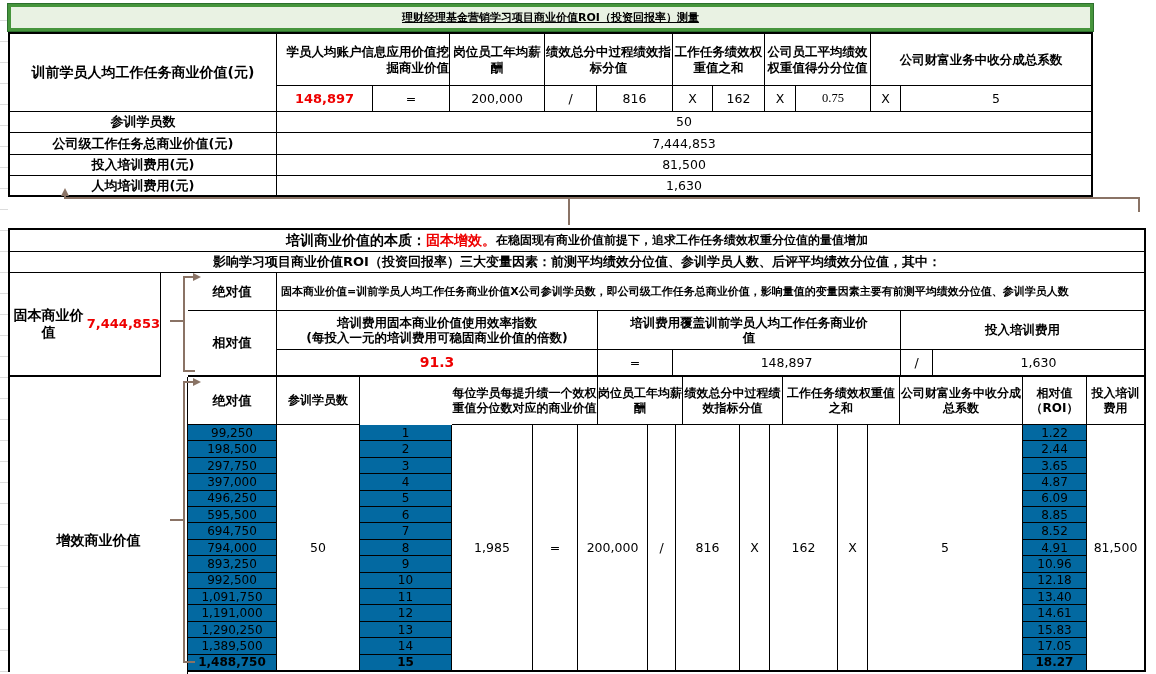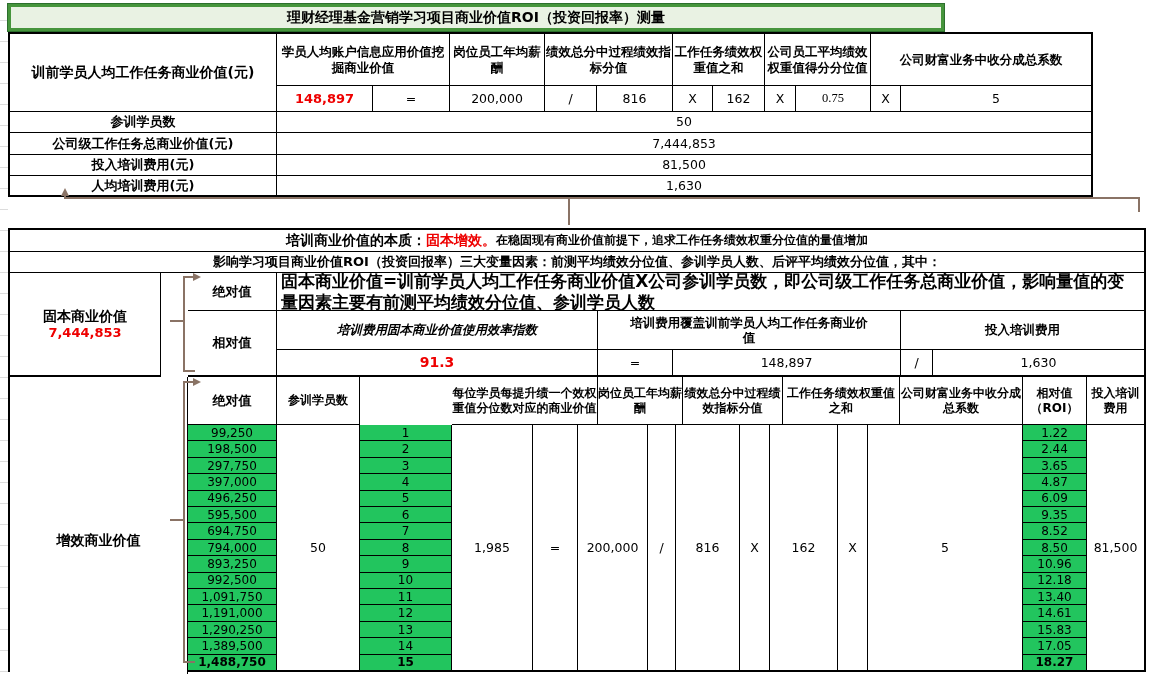--- a/index.html
+++ b/index.html
@@ -8,47 +8,47 @@
   .cell{position:absolute;box-sizing:border-box;display:flex;align-items:center;justify-content:center;
         text-align:center;border-right:1px solid #000;border-bottom:1px solid #000;
         font-size:12.5px;line-height:1.22;overflow:hidden;background:#fff;}
   .nbr{border-right:none!important;}
   .nbb{border-bottom:none!important;}
   .thickb{border-bottom:2px solid #000!important;}
   .bold{font-weight:bold;}
   .red{color:#ee0000;font-weight:bold;}
   .left{justify-content:flex-start;text-align:left;padding:0 4px;}
   .sec{position:absolute;box-sizing:border-box;border:2px solid #000;background:#fff;}
-  .rcol{position:absolute;box-sizing:border-box;display:flex;flex-direction:column;border-right:1px solid #000;background:#22c55e;}
+  .rcol{position:absolute;box-sizing:border-box;display:flex;flex-direction:column;border-right:1px solid #000;background:#0369a1;}
   .rcol>div{flex:1;display:flex;align-items:center;justify-content:center;border-bottom:1px solid #000;font-size:12px;}
   .rcol>div:last-child{border-bottom:none;font-weight:bold;}
   .shape{position:absolute;background:#8a7365;}
   .arrow-up{position:absolute;width:0;height:0;border-left:4px solid transparent;border-right:4px solid transparent;border-bottom:8px solid #8a7365;}
   .arrow-right{position:absolute;width:0;height:0;border-top:4px solid transparent;border-bottom:4px solid transparent;border-left:8px solid #8a7365;}
-  #title-box{position:absolute;left:8px;top:4px;width:936px;height:27px;box-sizing:border-box;
+  #title-box{position:absolute;left:8px;top:4px;width:1085px;height:27px;box-sizing:border-box;
              background:#e9f2e3;border:3px solid #46953c;box-shadow:0 0 0 1px #2c6f2d;
-             display:flex;align-items:center;justify-content:center;font-size:14px;font-weight:bold;}
+             display:flex;align-items:center;justify-content:center;font-size:11px;font-weight:bold;text-decoration:underline;}
   #grid-left{position:absolute;left:0;top:0;width:8px;height:674px;
              background:repeating-linear-gradient(to bottom,transparent 0,transparent 20px,#dcdcdc 20px,#dcdcdc 21px);}
-  .fs11{font-size:17px;}
+  .fs11{font-size:11px;}
   .fs12{font-size:12px;}
   .fs13{font-size:13px;}
   .fs14{font-size:14px;}
 </style>
 </head>
 <body>
 
 <div id="sheet">
   <div id="grid-left"></div>
 
   <div id="title-box">理财经理基金营销学习项目商业价值ROI（投资回报率）测量</div>
 
   <div class="sec" style="left:8px;top:32px;width:1085px;height:165px;">
     <div class="cell bold fs14" style="left:0;top:0;width:267px;height:78px;">训前学员人均工作任务商业价值(元)</div>
-    <div class="cell bold" style="left:267px;top:0;width:173px;height:52px;">学员人均账户信息应用价值挖掘商业价值</div>
+    <div class="cell bold" style="left:267px;top:0;width:173px;height:52px;text-align:right;">学员人均账户信息应用价值挖掘商业价值</div>
     <div class="cell bold" style="left:440px;top:0;width:95px;height:52px;">岗位员工年均薪酬</div>
     <div class="cell bold" style="left:535px;top:0;width:128px;height:52px;">绩效总分中过程绩效指标分值</div>
     <div class="cell bold" style="left:663px;top:0;width:92px;height:52px;">工作任务绩效权重值之和</div>
     <div class="cell bold" style="left:755px;top:0;width:106px;height:52px;">公司员工平均绩效权重值得分分位值</div>
     <div class="cell bold nbr" style="left:861px;top:0;width:220px;height:52px;">公司财富业务中收分成总系数</div>
 
     <div class="cell red fs13" style="left:267px;top:52px;width:96px;height:26px;">148,897</div>
     <div class="cell" style="left:363px;top:52px;width:77px;height:26px;">=</div>
     <div class="cell" style="left:440px;top:52px;width:95px;height:26px;">200,000</div>
     <div class="cell" style="left:535px;top:52px;width:52px;height:26px;">/</div>
@@ -81,29 +81,30 @@
   <div class="sec" style="left:8px;top:228px;width:1138px;height:444px;">
 
     <div class="cell nbr" style="left:0;top:0;width:1134px;height:22px;">
       <span class="bold fs14">培训商业价值的本质：</span>
       <span class="red fs14">固本增效。</span>
       <span class="bold fs12">在稳固现有商业价值前提下，追求工作任务绩效权重分位值的量值增加</span>
     </div>
 
     <div class="cell bold fs13 nbr" style="left:0;top:22px;width:1134px;height:21px;">影响学习项目商业价值ROI（投资回报率）三大变量因素：前测平均绩效分位值、参训学员人数、后评平均绩效分位值，其中：</div>
 
-    <div class="cell thickb" style="left:0;top:43px;width:151px;height:104px;flex-direction:column;">
+    <div class="cell thickb" style="left:0;top:43px;width:151px;height:104px;flex-direction:row;">
       <span class="bold fs14">固本商业价值</span>
       <span class="red fs13">7,444,853</span>
     </div>
     <div class="cell bold fs13" style="left:178px;top:43px;width:89px;height:38px;">绝对值</div>
     <div class="cell bold fs11 left nbr" style="left:267px;top:43px;width:867px;height:38px;">固本商业价值=训前学员人均工作任务商业价值X公司参训学员数，即公司级工作任务总商业价值，影响量值的变量因素主要有前测平均绩效分位值、参训学员人数</div>
     <div class="cell bold fs13 thickb" style="left:178px;top:81px;width:89px;height:66px;">相对值</div>
-    <div class="cell bold" style="left:267px;top:81px;width:321px;height:39px;flex-direction:column;font-style:italic;">
+    <div class="cell bold" style="left:267px;top:81px;width:321px;height:39px;flex-direction:column;">
       <span>培训费用固本商业价值使用效率指数</span>
+      <span>(每投入一元的培训费用可稳固商业价值的倍数)</span>
     </div>
     <div class="cell bold" style="left:588px;top:81px;width:303px;height:39px;padding:0 28px;">培训费用覆盖训前学员人均工作任务商业价值</div>
     <div class="cell bold nbr" style="left:891px;top:81px;width:243px;height:39px;">投入培训费用</div>
     <div class="cell red fs14 thickb" style="left:267px;top:120px;width:321px;height:27px;">91.3</div>
     <div class="cell thickb" style="left:588px;top:120px;width:75px;height:27px;">=</div>
     <div class="cell thickb" style="left:663px;top:120px;width:228px;height:27px;">148,897</div>
     <div class="cell thickb" style="left:891px;top:120px;width:32px;height:27px;">/</div>
     <div class="cell thickb nbr" style="left:923px;top:120px;width:211px;height:27px;">1,630</div>
 
     <div class="cell bold fs14 nbb" style="left:0;top:147px;width:178px;height:328px;">增效商业价值</div>
@@ -164,23 +165,23 @@
     <div class="cell nbb" style="left:760px;top:195px;width:68px;height:245px;">162</div>
     <div class="cell nbb" style="left:828px;top:195px;width:30px;height:245px;">X</div>
     <div class="cell nbb" style="left:858px;top:195px;width:155px;height:245px;">5</div>
     <div class="rcol" style="left:1013px;top:195px;width:64px;height:245px;">
 
     <div>1.22</div>
         <div>2.44</div>
         <div>3.65</div>
         <div>4.87</div>
         <div>6.09</div>
-        <div>9.35</div>
+        <div>8.85</div>
         <div>8.52</div>
-        <div>8.50</div>
+        <div>4.91</div>
         <div>10.96</div>
         <div>12.18</div>
         <div>13.40</div>
         <div>14.61</div>
         <div>15.83</div>
         <div>17.05</div>
         <div>18.27</div>
       </div>
     <div class="cell nbr nbb" style="left:1077px;top:195px;width:57px;height:245px;">81,500</div>
   </div>

